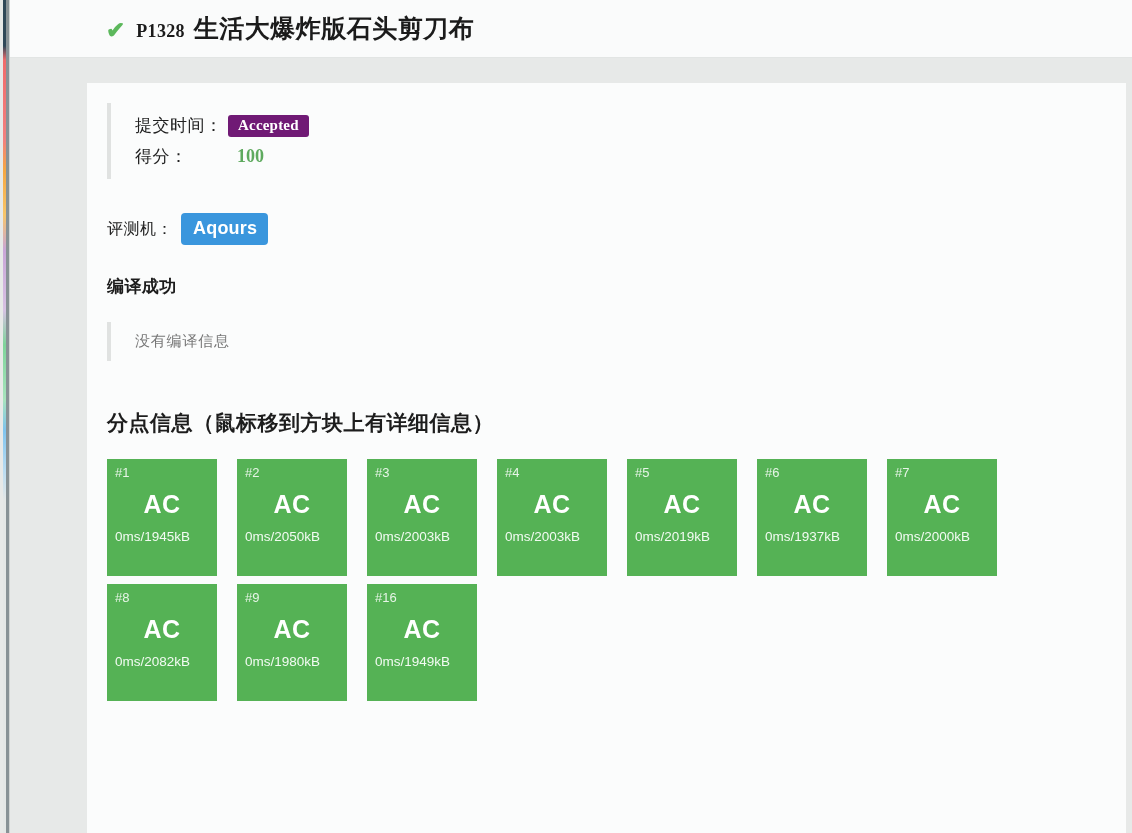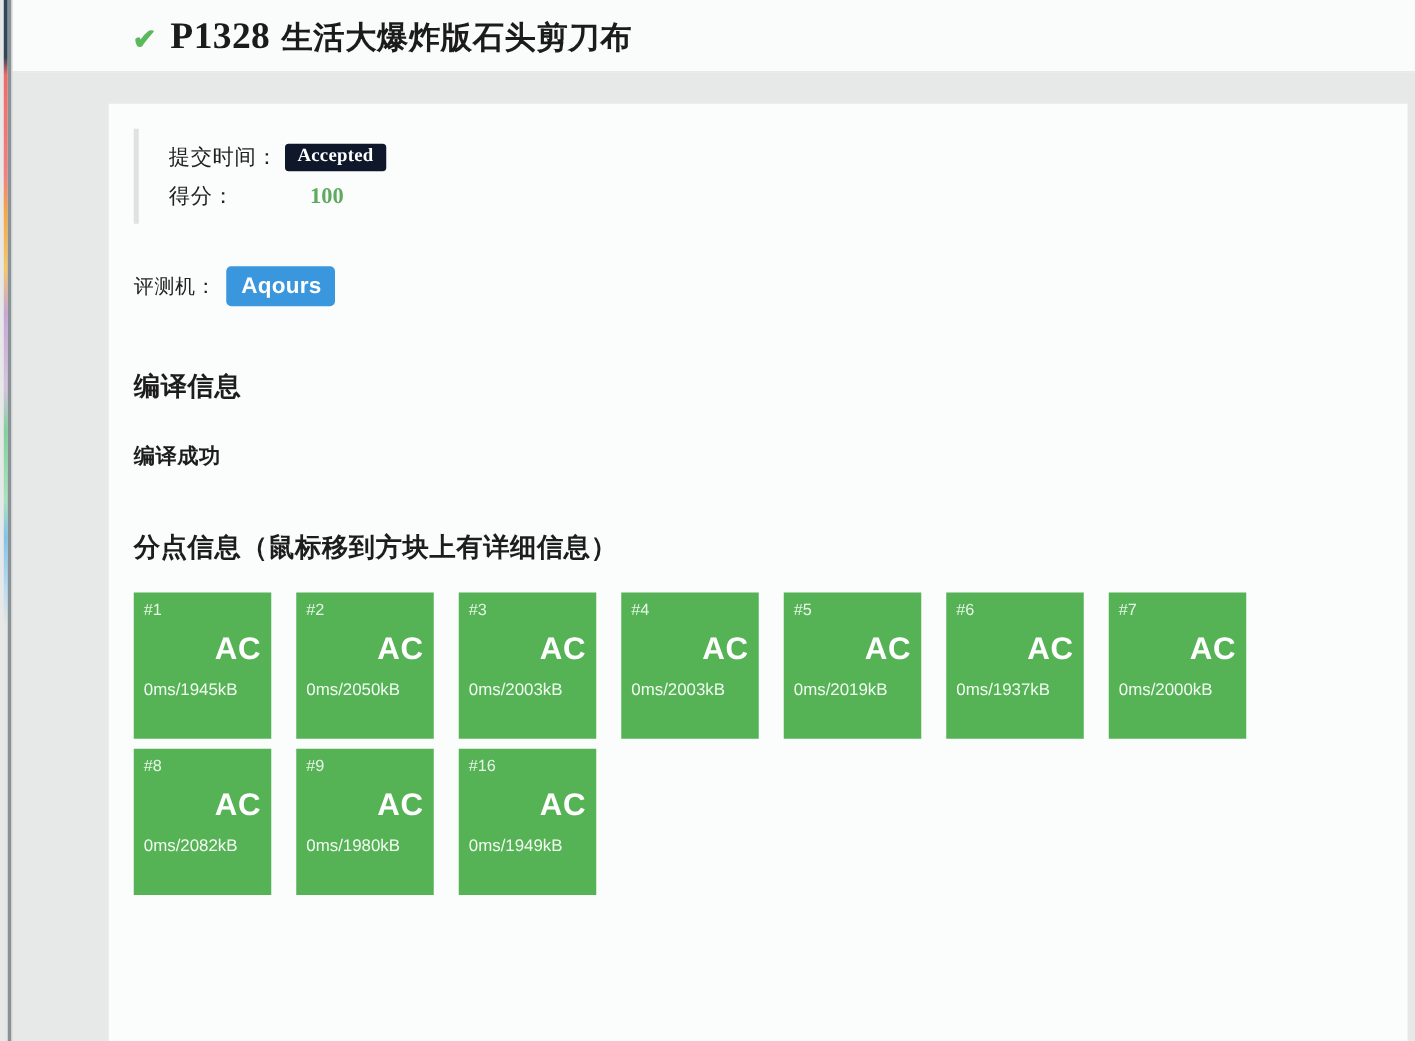--- a/index.html
+++ b/index.html
@@ -66,21 +66,21 @@
     color: #5cb85c;
     font-size: 23px;
     margin-right: 11px;
     font-weight: bold;
     position: relative;
     top: 1px;
   }
   .pid {
     font-family: "Liberation Serif", serif;
     font-weight: bold;
-    font-size: 30px;
+    font-size: 18px;
     letter-spacing: 0.3px;
     text-align: right;
   }
   .ptitle {
     font-weight: bold;
     font-size: 25px;
     margin-left: 9px;
     letter-spacing: 0.5px;
   }
 
@@ -111,35 +111,35 @@
     color: #222;
     display: flex;
     align-items: center;
     height: 31px;
   }
   .meta-label { min-width: 93px; letter-spacing: 0.5px; }
   .meta-label.wide { min-width: 60px; }
   .meta-value { letter-spacing: 0.3px; }
   .badge-accepted {
     display: inline-block;
-    background: #0f172a;
+    background: #701a75;
     color: #ffffff;
     font-family: "Liberation Serif", serif;
     font-weight: bold;
     font-size: 15px;
     padding: 2px 10px 3px 10px;
     border-radius: 3px;
     letter-spacing: 0.2px;
   }
   .score {
     color: #5eaa5e;
     font-weight: bold;
     font-size: 18px;
     font-family: "Liberation Serif", serif;
-    margin-left: 20px;
+    margin-left: 9px;
     text-align: center;
   }
 
   
   #judger-row {
     display: flex;
     align-items: center;
     margin: 34px 0 0 0;
     padding-left: 0;
   }
@@ -204,21 +204,21 @@
   }
   .case-id {
     font-size: 13px;
     color: #e7f5e7;
     text-align: left;
     line-height: 1;
   }
   .case-status {
     font-size: 25px;
     font-weight: bold;
-    text-align: right;
+    text-align: center;
     margin-top: 11px;
     margin-right: 8px;
     letter-spacing: 0.5px;
   }
   .case-detail {
     font-size: 13.5px;
     margin-top: 10px;
     margin-right: 8px;
     color: #f2fbf2;
   }
@@ -254,22 +254,22 @@
           </div>
         </div>
       </div>
     </div>
 
     <div id="judger-row">
       <span id="judger-label">评测机：</span>
       <span class="badge-judger">Aqours</span>
     </div>
 
-    <h2 class="section-heading">编译信息</h2>
     <h3 class="sub-heading">编译成功</h3>
+    <div class="compile-quote">没有编译信息</div>
 
     <h2 class="section-heading" id="subtask-heading">分点信息（鼠标移到方块上有详细信息）</h2>
 
     <div id="cases-wrap">
         <div class="case-block" style="background: rgb(85, 178, 85);">
           <div class="case-id">#1</div>
           <div class="case-status">AC</div>
           <div class="case-detail">0ms/1945kB</div>
         </div>
         <div class="case-block" style="background: rgb(85, 178, 85);">

